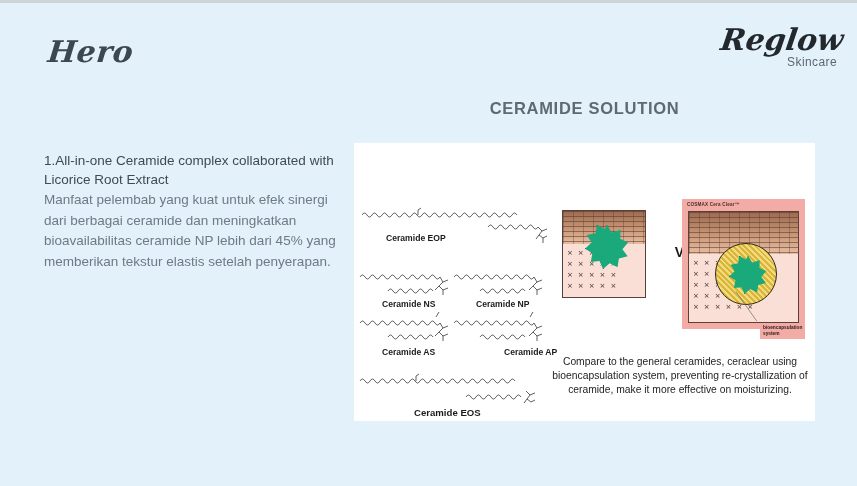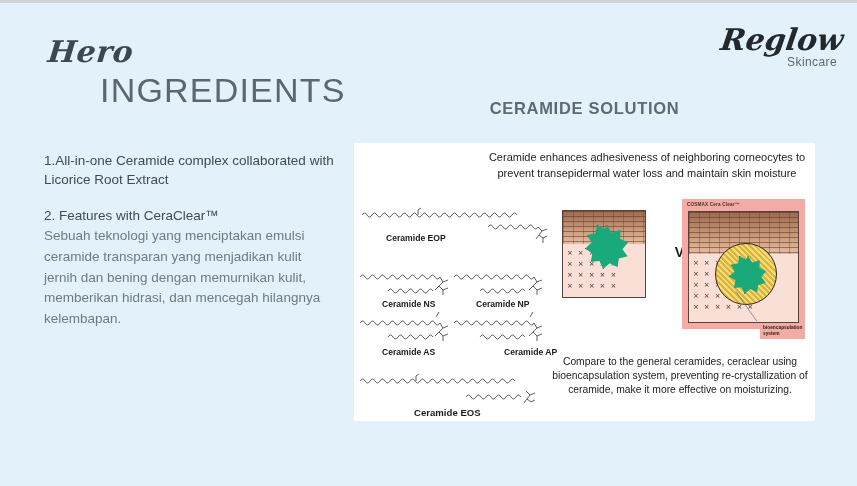--- a/index.html
+++ b/index.html
@@ -263,38 +263,33 @@
 
   <div style="position:absolute; right:14px; top:22px; text-align:right;">
     <div style="font-family:'DejaVu Serif', serif; font-style:italic; font-weight:700;
                 font-size:30px; color:#23282c; line-height:1; transform:skewX(-8deg);">Reglow</div>
     <div style="font-family:'Liberation Sans', sans-serif; font-size:12px; color:#5c6670;
                 letter-spacing:0.4px; margin-right:6px;">Skincare</div>
   </div>
 
   <div class="left-col">
     <div class="hero-script">Hero</div>
-    <div class="ingredients-word">INGREDIENTS</div>
   </div>
 
   <div class="body-block">
     <div class="para">
       <p class="para-heading">1.All-in-one Ceramide complex collaborated with Licorice Root Extract</p>
-    </div>
-    <div class="para">
-      <p class="para-heading">2. Features with CeraClear™</p>
-      <p class="para-text">Sebuah teknologi yang menciptakan emulsi ceramide transparan yang menjadikan kulit jernih dan bening dengan memurnikan kulit, memberikan hidrasi, dan mencegah hilangnya kelembapan.</p>
+      <p class="para-text">Manfaat pelembab yang kuat untuk efek sinergi dari berbagai ceramide dan meningkatkan bioavailabilitas ceramide NP lebih dari 45% yang memberikan tekstur elastis setelah penyerapan.</p>
     </div>
   </div>
 
   <div class="section-title">CERAMIDE SOLUTION</div>
 
   <div class="diagram-panel">
 
-    <div class="diag-top-text">Ceramide enhances adhesiveness of neighboring corneocytes to prevent transepidermal water loss and maintain skin moisture</div>
 
     <div class="chem-block">
       <svg class="chem-svg" width="200" height="212" viewBox="0 0 200 212">
         <g stroke="#1b1b1b" stroke-width="0.7" fill="none">
 
           <path d="M4 10 q2.5 -4 5 0 q2.5 4 5 0 q2.5 -4 5 0 q2.5 4 5 0 q2.5 -4 5 0 q2.5 4 5 0
                    q2.5 -4 5 0 q2.5 4 5 0 q2.5 -4 5 0 q2.5 4 5 0 q2.5 -4 5 0 q2.5 4 5 0
                    q2.5 -4 5 0 q2.5 4 5 0 q2.5 -4 5 0 q2.5 4 5 0 q2.5 -4 5 0 q2.5 4 5 0
                    q2.5 -4 5 0 q2.5 4 5 0 q2.5 -4 5 0 q2.5 4 5 0 q2.5 -4 5 0 q2.5 4 5 0
                    q2.5 -4 5 0 q2.5 4 5 0 q2.5 -4 5 0 q2.5 4 5 0 q2.5 -4 5 0 q2.5 4 5 0 q2.5 -4 5 0"></path>

